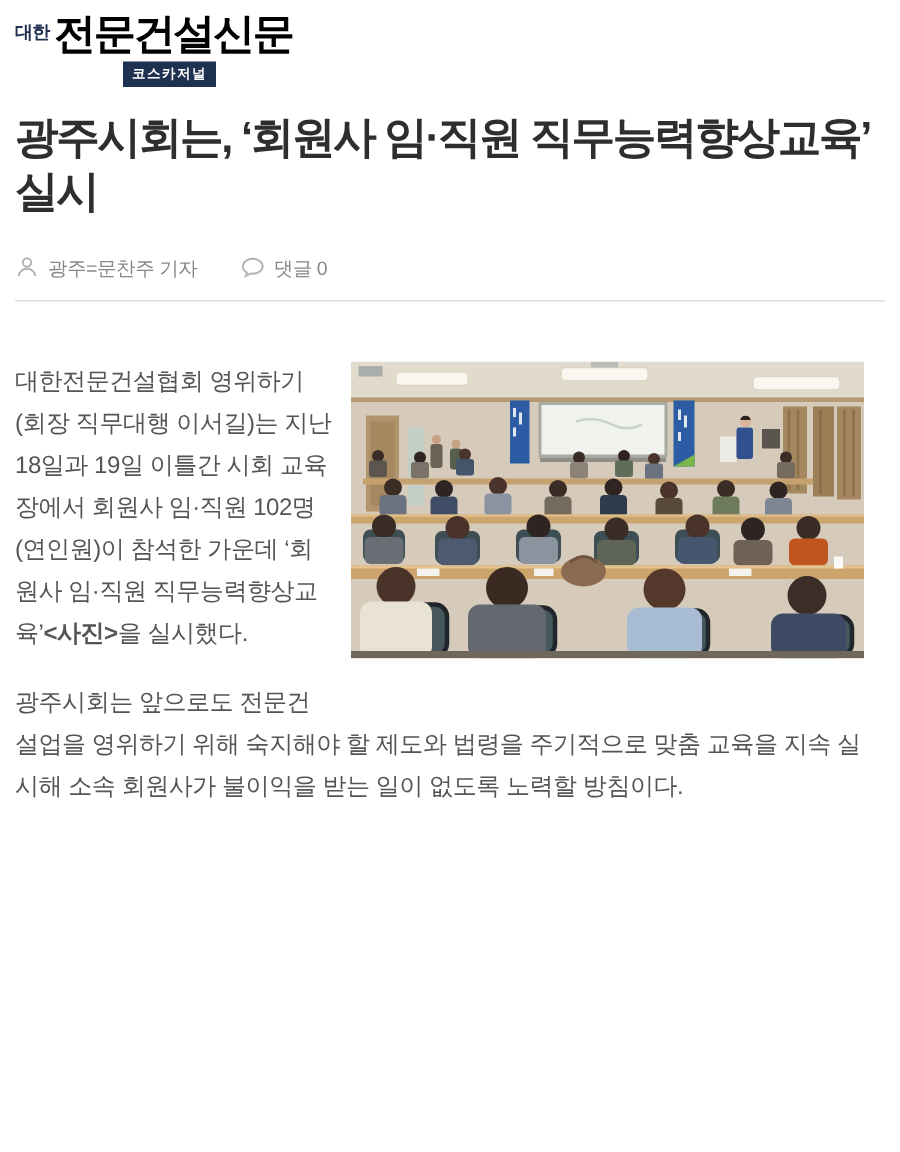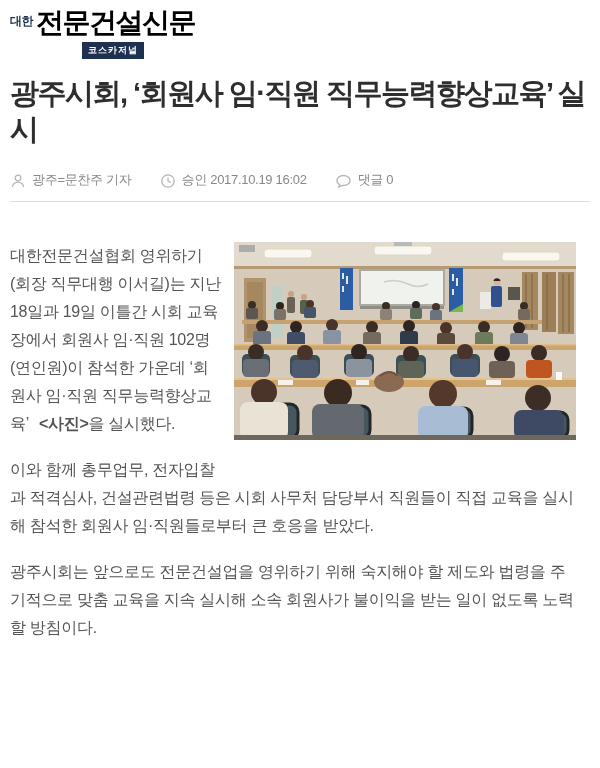--- a/index.html
+++ b/index.html
@@ -40,21 +40,21 @@
     font-size: 29px; line-height: 1.25; font-weight: bold;
     color: #2e2e2e; letter-spacing: -1.5px;
   }
 
   
   .byline {
     display: flex; align-items: center; gap: 28px;
     margin: 24px 10px 0;
     font-size: 13px; color: #888888; letter-spacing: -0.3px;
   }
-  .byline .meta { display: flex; align-items: flex-end; gap: 6px; }
+  .byline .meta { display: flex; align-items: flex-start; gap: 6px; }
   .byline svg { display: block; }
 
   .divider {
     border: 0; border-top: 1px solid #dddddd;
     margin: 12px 10px 0;
   }
 
   
   .article-body {
     margin: 40px 24px 0 10px;
@@ -63,54 +63,47 @@
     word-break: break-all;
   }
   .article-photo {
     float: right;
     width: 342px; height: 198px;
     margin: 0 0 30px 12px;
     overflow: hidden;
   }
   .article-photo svg { display: block; width: 342px; height: 198px; }
   .article-body p { margin: 0 0 18px; }
-  .article-body strong { font-weight: bold; color: #555555; margin-left: 10px; }
+  .article-body strong { font-weight: bold; color: #555555; }
   .clearfix::after { content: ""; display: table; clear: both; }
 </style>
 </head>
 <body>
 
 <div class="page">
 
   <header class="site-header">
     <div class="logo">
       <div class="logo-row">
         <span class="logo-prefix">대한</span>
         <span class="logo-title">전문건설신문</span>
       </div>
       <span class="logo-badge">코스카저널</span>
     </div>
   </header>
 
-  <h1 class="headline">광주시회, ‘회원사 임·직원 직무능력향상교육’ 실시</h1>
+  <h1 class="headline">광주시회는, ‘회원사 임·직원 직무능력향상교육’ 실시</h1>
 
   <div class="byline">
     <span class="meta">
       <svg width="16" height="16" viewBox="0 0 16 16" fill="none" stroke="#b5b5b5" stroke-width="1.3">
         <circle cx="8" cy="5" r="2.8"></circle>
         <path d="M2.5 14 a5.5 4.8 0 0 1 11 0"></path>
       </svg>
       <span>광주=문찬주 기자</span>
-    </span>
-    <span class="meta">
-      <svg width="16" height="16" viewBox="0 0 16 16" fill="none" stroke="#b5b5b5" stroke-width="1.3">
-        <circle cx="8" cy="8" r="6.2"></circle>
-        <path d="M8 4.5 V8 L10.6 9.6"></path>
-      </svg>
-      <span>승인 2017.10.19 16:02</span>
     </span>
     <span class="meta">
       <svg width="17" height="16" viewBox="0 0 17 16" fill="none" stroke="#b5b5b5" stroke-width="1.3">
         <path d="M8.5 2.5 c-3.7 0 -6.6 2.3 -6.6 5.1 0 1.7 1.1 3.2 2.8 4.1 L3.8 14 l3.2 -1.6 c.5 .1 1 .1 1.5 .1 3.7 0 6.6 -2.3 6.6 -5 S12.2 2.5 8.5 2.5z"></path>
       </svg>
       <span>댓글 0</span>
     </span>
   </div>
 
   <hr class="divider">
@@ -254,18 +247,17 @@
         <circle cx="304" cy="156" r="13" fill="#3c2e26"></circle>
         <rect x="280" y="168" width="50" height="30" rx="8" fill="#3e4a64"></rect>
 
         <rect x="0" y="193" width="342" height="5" fill="#6f675c"></rect>
       </svg>
     </figure>
 
     <p><span>대한전문건설협회 영위하기(회장 직무대행 이서길)는 지난 18일과 19일 이틀간 시회 교육장에서 회원사 임·직원 102명(연인원)이 참석한 가운데 ‘회원사 임·직원 직무능력향상교육’</span><strong>&lt;사진&gt;</strong><span>을 실시했다.</span></p>
 
 
-    <p>이와 함께 총무업무, 전자입찰과 적격심사, 건설관련법령 등은 시회 사무처 담당부서 직원들이 직접 교육을 실시해 참석한 회원사 임·직원들로부터 큰 호응을 받았다.</p>
 
     <p>광주시회는 앞으로도 전문건설업을 영위하기 위해 숙지해야 할 제도와 법령을 주기적으로 맞춤 교육을 지속 실시해 소속 회원사가 불이익을 받는 일이 없도록 노력할 방침이다.</p>
 
   </div>
 </div>
 
 </body></html>

